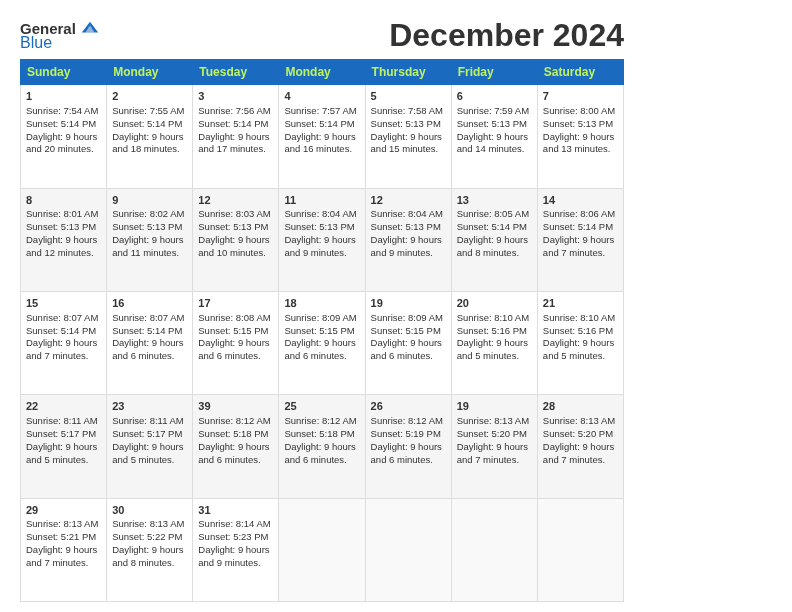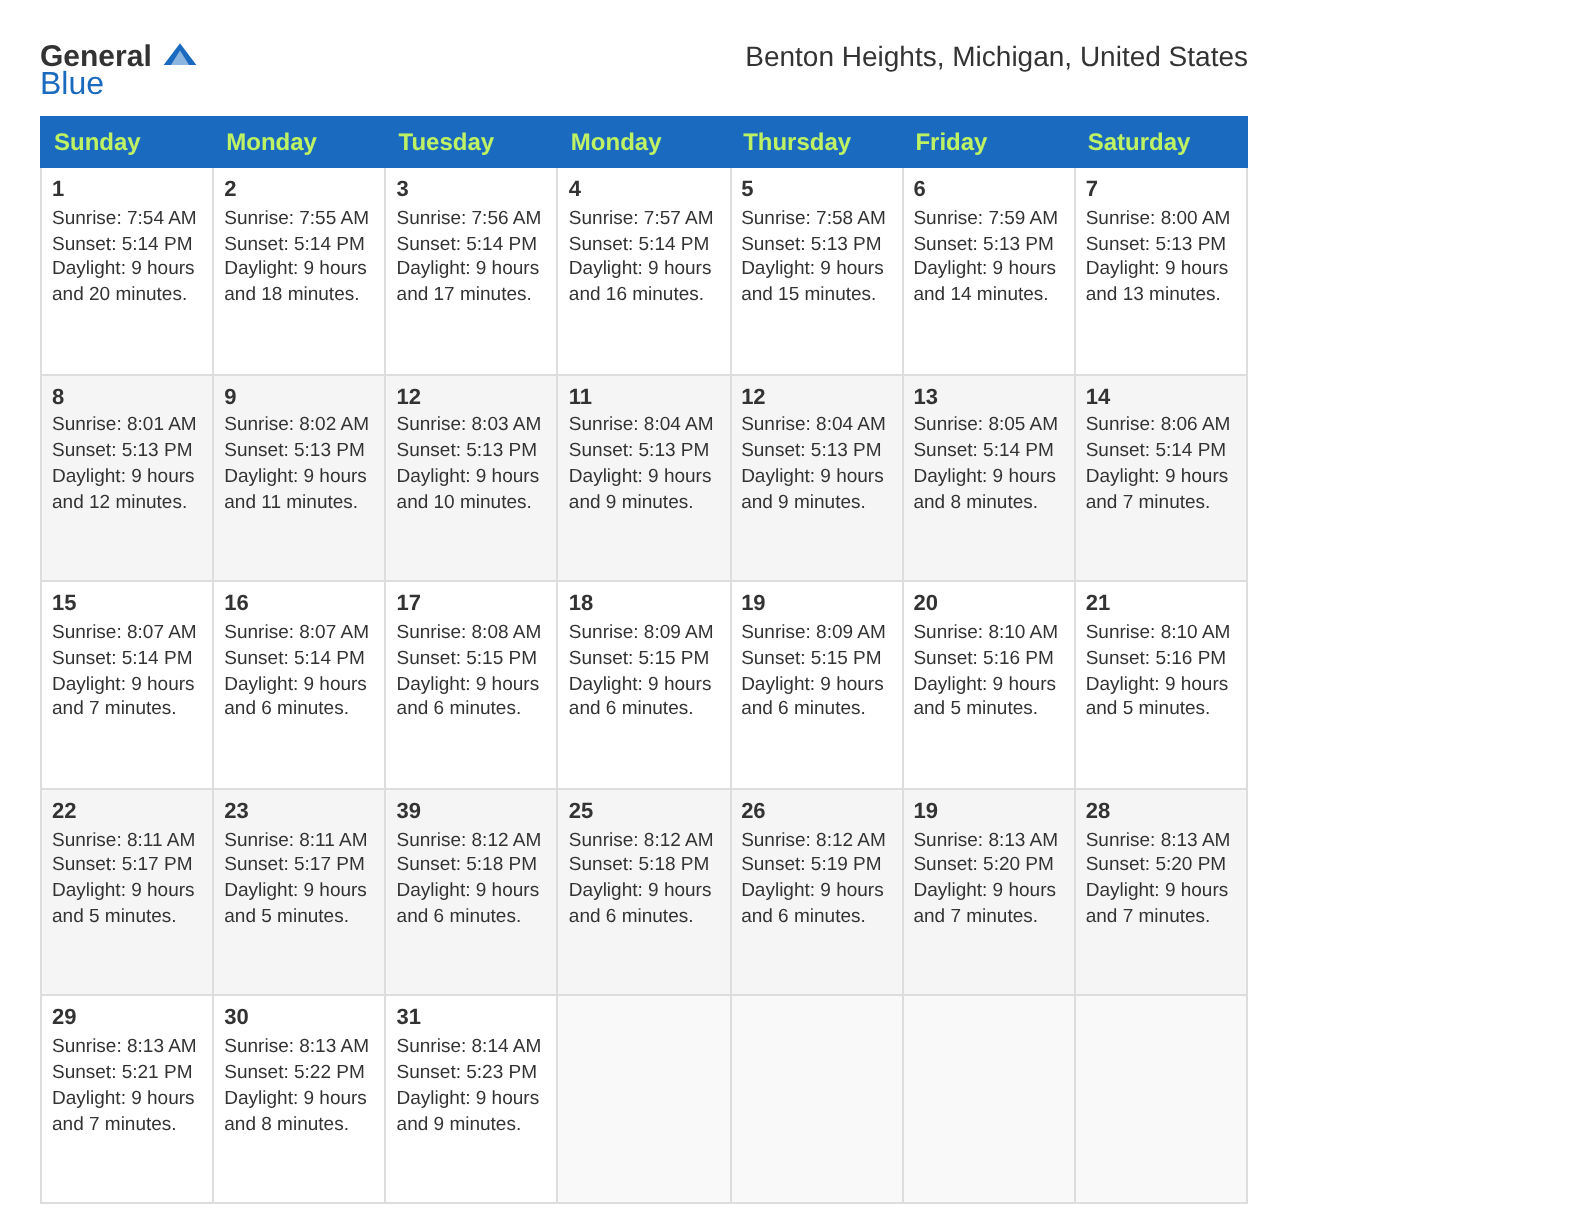--- a/index.html
+++ b/index.html
@@ -103,21 +103,21 @@
       <div class="logo-text">
         <span style="font-size:15px;font-weight:bold;color:#333;">General</span>
         <svg class="logo-icon" viewBox="0 0 22 18">
           <polygon points="2,14 11,2 20,14" fill="#1a6bbf"></polygon>
           <polygon points="6,14 11,6 16,14" fill="#fff" opacity="0.5"></polygon>
         </svg>
       </div>
       <span style="font-size:16px;font-weight:normal;color:#1a6bbf;margin-top:-4px;">Blue</span>
     </div>
     <div class="title-block">
-      <div class="subtitle">Benton Heights, Michigan, United States</div>
+      <div class="main-title">December 2024</div>
     </div>
   </div>
 
   <table class="calendar">
     <thead>
       <tr>
       <th>Sunday</th>
           <th>Monday</th>
           <th>Tuesday</th>
           <th>Monday</th>

